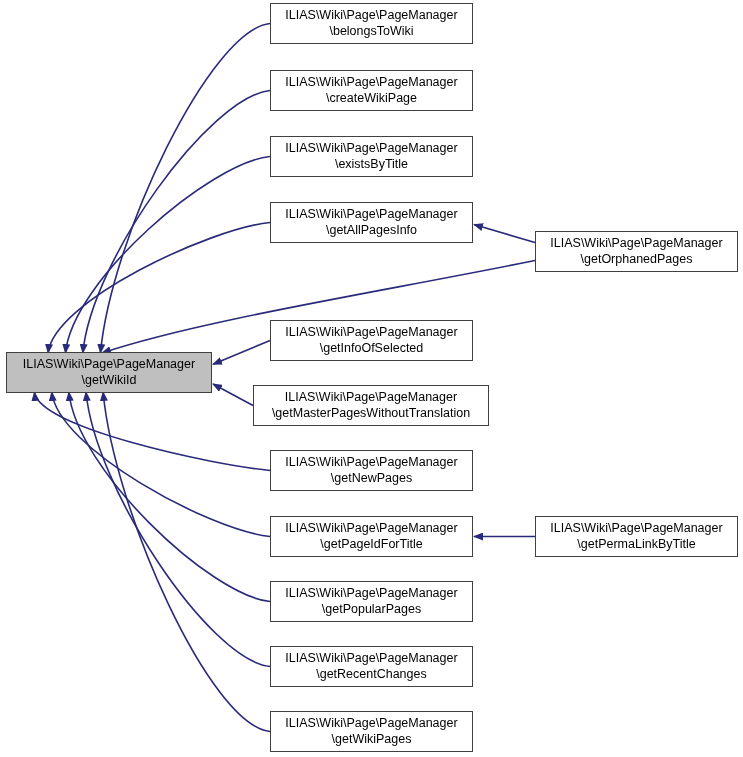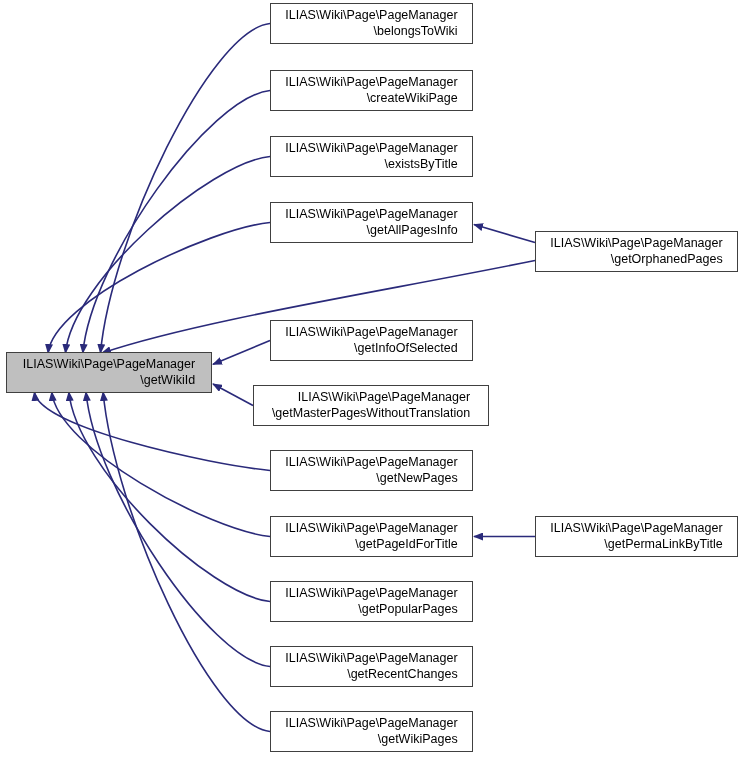--- a/index.html
+++ b/index.html
@@ -25,21 +25,21 @@
     height: 757px;
   }
   .node {
     position: absolute;
     box-sizing: border-box;
     border: 1px solid #404040;
     background: #ffffff;
     display: flex;
     align-items: center;
     justify-content: center;
-    text-align: right;
+    text-align: center;
     z-index: 5;
   }
   .node.highlight {
     background: #bfbfbf;
     border: 1px solid #404040;
   }
   .node-label {
     font-family: "Liberation Sans", sans-serif;
     font-size: 12.5px;
     line-height: 15.5px;

